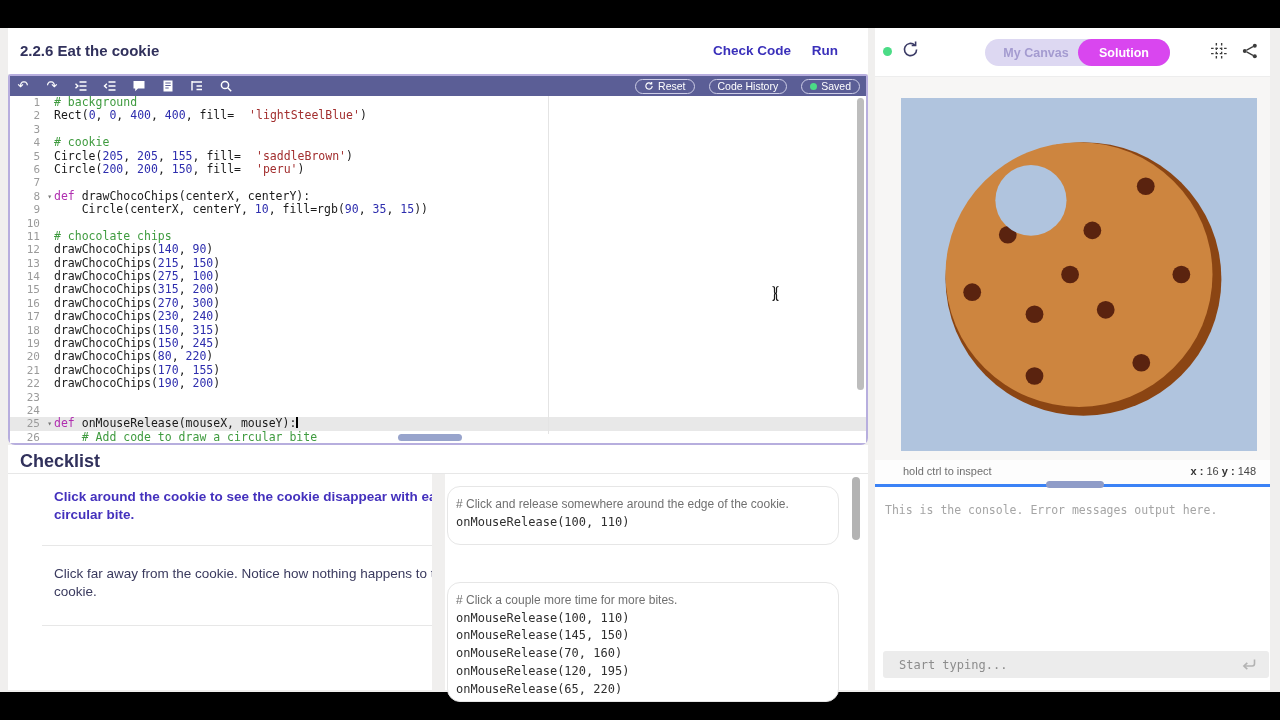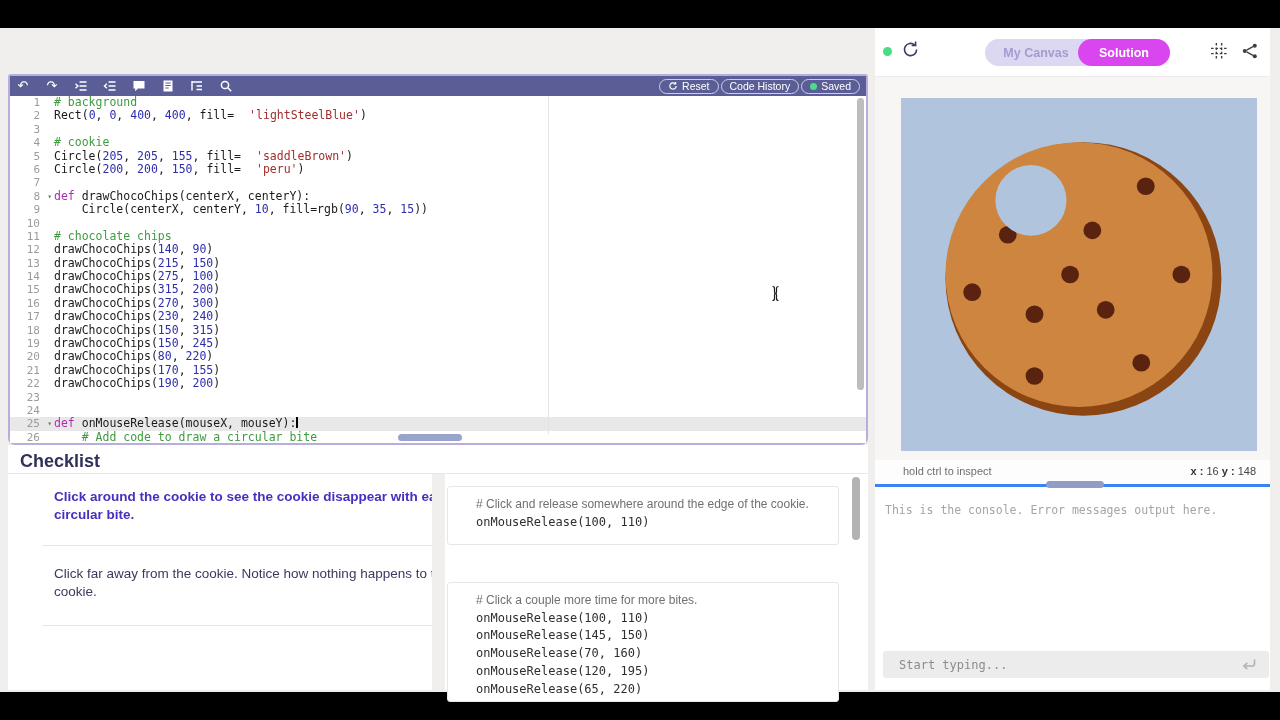--- a/index.html
+++ b/index.html
@@ -15,21 +15,21 @@
   .txtbtn { position:absolute; top:15px; font-size:13.5px; font-weight:bold; color:#3a30ba; cursor:pointer; }
 
   
   .editor { left:8px; top:46px; width:860px; height:371px; background:#fff;
             border:2px solid #b7aede; border-radius:3px 3px 7px 7px; }
   .ed-toolbar { position:absolute; left:0; top:0; right:0; height:20px; background:#5b5e96;
                 display:flex; align-items:center; padding:0 6px; }
   .ed-icons { display:flex; align-items:center; gap:15px; }
   .ed-icon { width:14px; height:14px; display:flex; align-items:center; justify-content:center;
              color:#fff; font-size:13px; line-height:14px; }
-  .ed-right { margin-left:auto; display:flex; gap:2px; align-items:center; }
+  .ed-right { margin-left:auto; display:flex; gap:14px; align-items:center; }
   .pillbtn { height:15px; border:1px solid #cdcde6; border-radius:8px; color:#fff; font-size:10.5px;
              display:flex; align-items:center; gap:4px; padding:0 8px; background:transparent; }
   .greendot { width:7px; height:7px; border-radius:50%; background:#4bdc86; display:inline-block; }
 
   .ed-code { position:absolute; left:0; top:20px; right:0; bottom:0; background:#fff; overflow:hidden;
              font-family:"DejaVu Sans Mono", monospace; font-size:11.5px; line-height:13.4px; }
   .cm-row { display:flex; width:100%; height:13.4px; white-space:pre; }
   .cm-row.active { background:#e8e8e8; }
   .cm-gut { position:relative; flex:0 0 44px; text-align:right; padding-right:14px;
             color:#9b9b9b; font-size:11px; }
@@ -46,22 +46,22 @@
   .checklist { left:8px; top:417px; width:860px; height:245px; background:#fff; }
   .cl-head { position:absolute; left:0; top:0; right:0; height:29px; border-bottom:1px solid #e7e7e7; }
   .cl-head span { position:absolute; left:12px; top:6px; font-size:18px; font-weight:bold; color:#31315c; }
   .cl-left { position:absolute; left:0; top:29px; width:512px; bottom:0; background:#fff;padding-left:34px; }
   .cl-gap { position:absolute; left:424px; top:29px; width:13px; bottom:0; background:#f0efee; }
   .cl-right { position:absolute; left:437px; top:29px; right:14px; bottom:0; background:#fff; }
   .cl-item { position:relative; border-bottom:1px solid #e7e7e7; padding:14px 34px 0 12px; }
   .cl-item .chev { position:absolute; right:10px; top:50%; margin-top:-8px; }
   .cl-item-1 { height:72px; font-size:13.5px; font-weight:bold; color:#4431bd; line-height:17.5px; }
   .cl-item-2 { height:80px; font-size:13.5px; color:#3a3a5e; line-height:17.5px; padding-top:19px; }
-  .snippet { position:absolute; left:2px; width:392px; border:1px solid #e6e6e6; border-radius:3px;
-             background:#fff; padding:9px 28px; overflow:hidden; }
+  .snippet { position:absolute; left:2px; width:392px; border:1px solid #e6e6e6; border-radius:13px;
+             background:#fff; padding:9px 8px; overflow:hidden; }
   .snip-comment { font-size:12px; color:#707070; line-height:17.5px; }
   .snip-code div { font-family:"DejaVu Sans Mono", monospace; font-size:12px; color:#2e2e2e; line-height:17.8px; }
   .snippet-1 { top:12px; height:59px; }
   .snippet-2 { top:108px; height:120px; }
   .cl-scroll { position:absolute; left:844px; top:32px; width:8px; height:63px; background:#b3b3b3; border-radius:4px; }
 
   
   .rtop { left:875px; top:0; width:395px; height:48px; background:#fff; }
   .rtop .dot { position:absolute; left:8px; top:19px; width:9px; height:9px; border-radius:50%; background:#4bdc86; }
   .rtop .refresh { position:absolute; left:26px; top:12px; }
@@ -90,20 +90,25 @@
   .console-input span { font-family:"DejaVu Sans Mono", monospace; font-size:12px; color:#8c8c8c; }
   .console-input .ret { margin-left:auto; }
   svg { display:block; }
 </style>
 </head>
 <body>
 
 <div id="app">
   <div class="stage">
 
+    <div class="abs lheader">
+      <div class="title">2.2.6 Eat the cookie</div>
+      <div class="txtbtn" style="right:77px;">Check Code</div>
+      <div class="txtbtn" style="right:30px;">Run</div>
+    </div>
 
     <div class="abs editor">
       <div class="ed-toolbar">
         <div class="ed-icons">
           <span class="ed-icon">↶</span>
           <span class="ed-icon">↷</span>
           <span class="ed-icon">
             <svg width="14" height="14" viewBox="0 0 14 14">
                 <g stroke="#fff" stroke-width="1.4" fill="none">
                   <path d="M5.5 3h7M5.5 7h7M5.5 11h7"></path>

